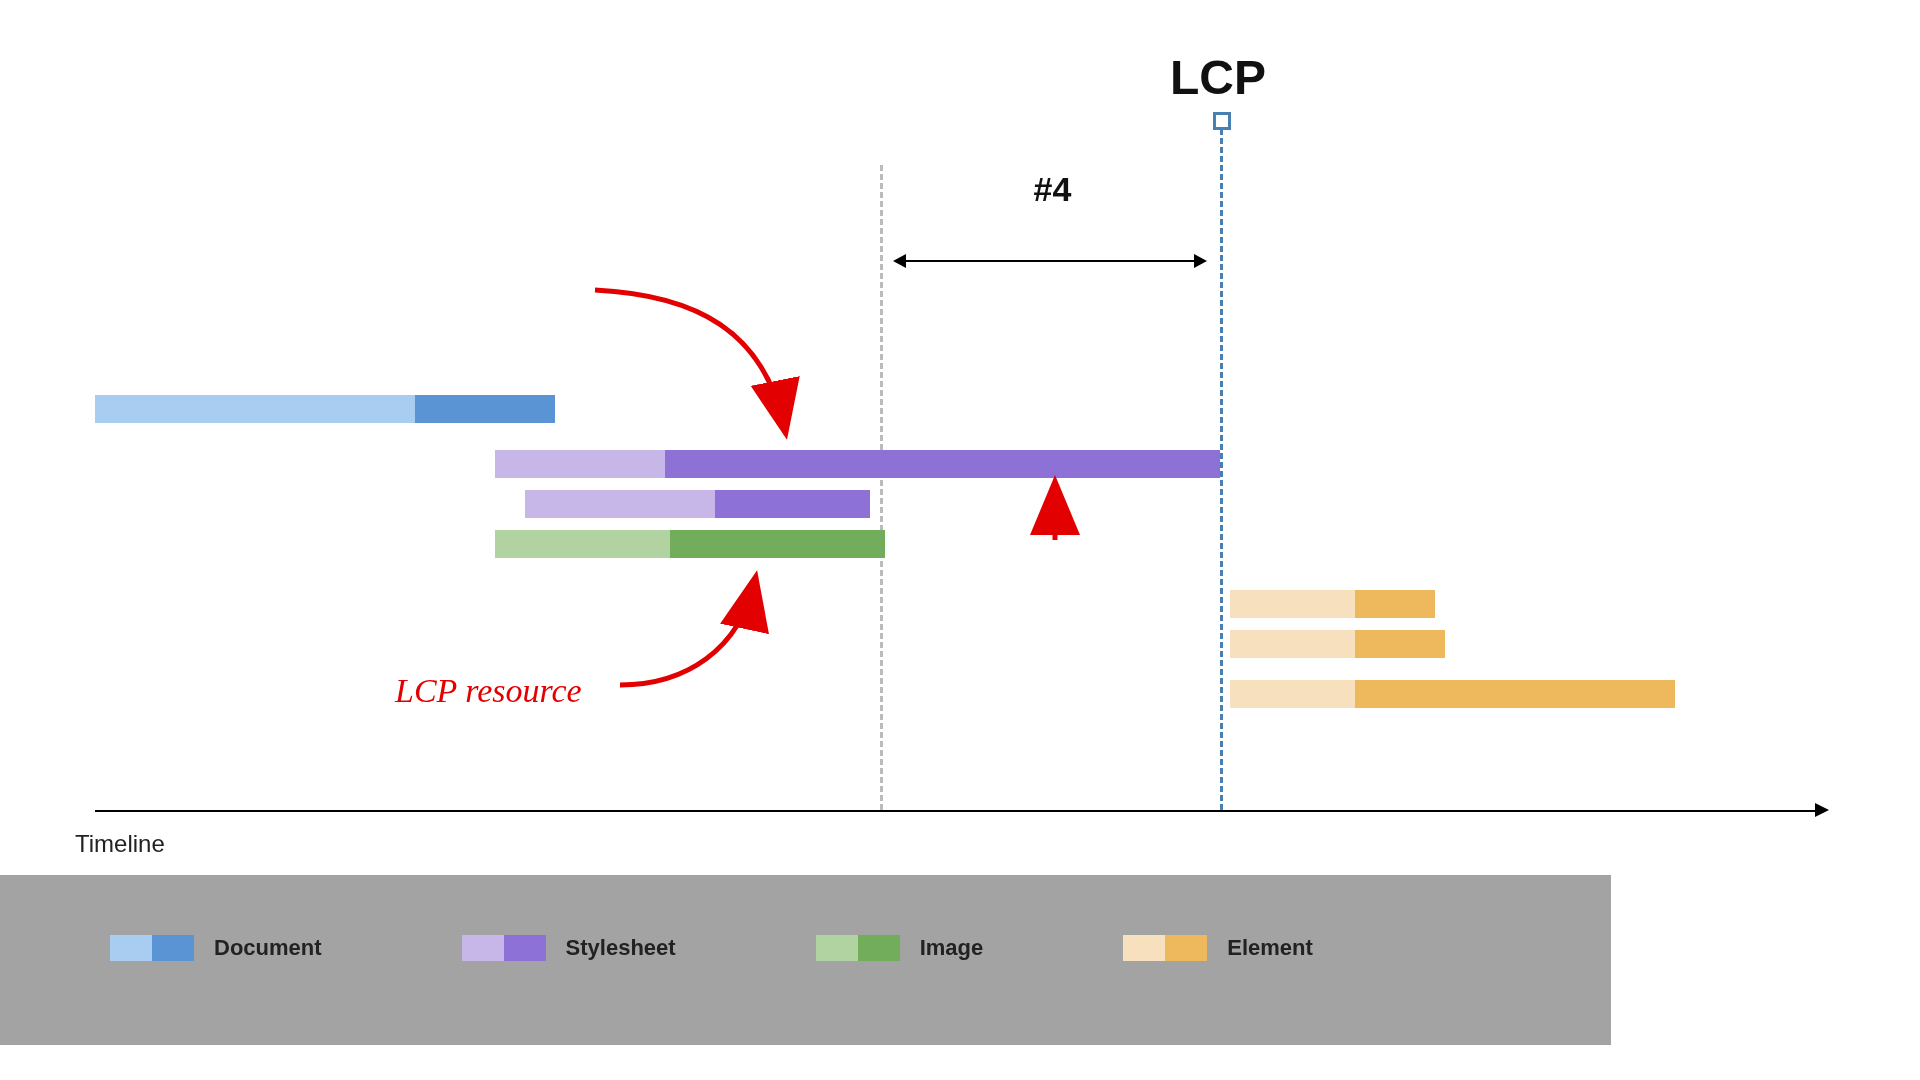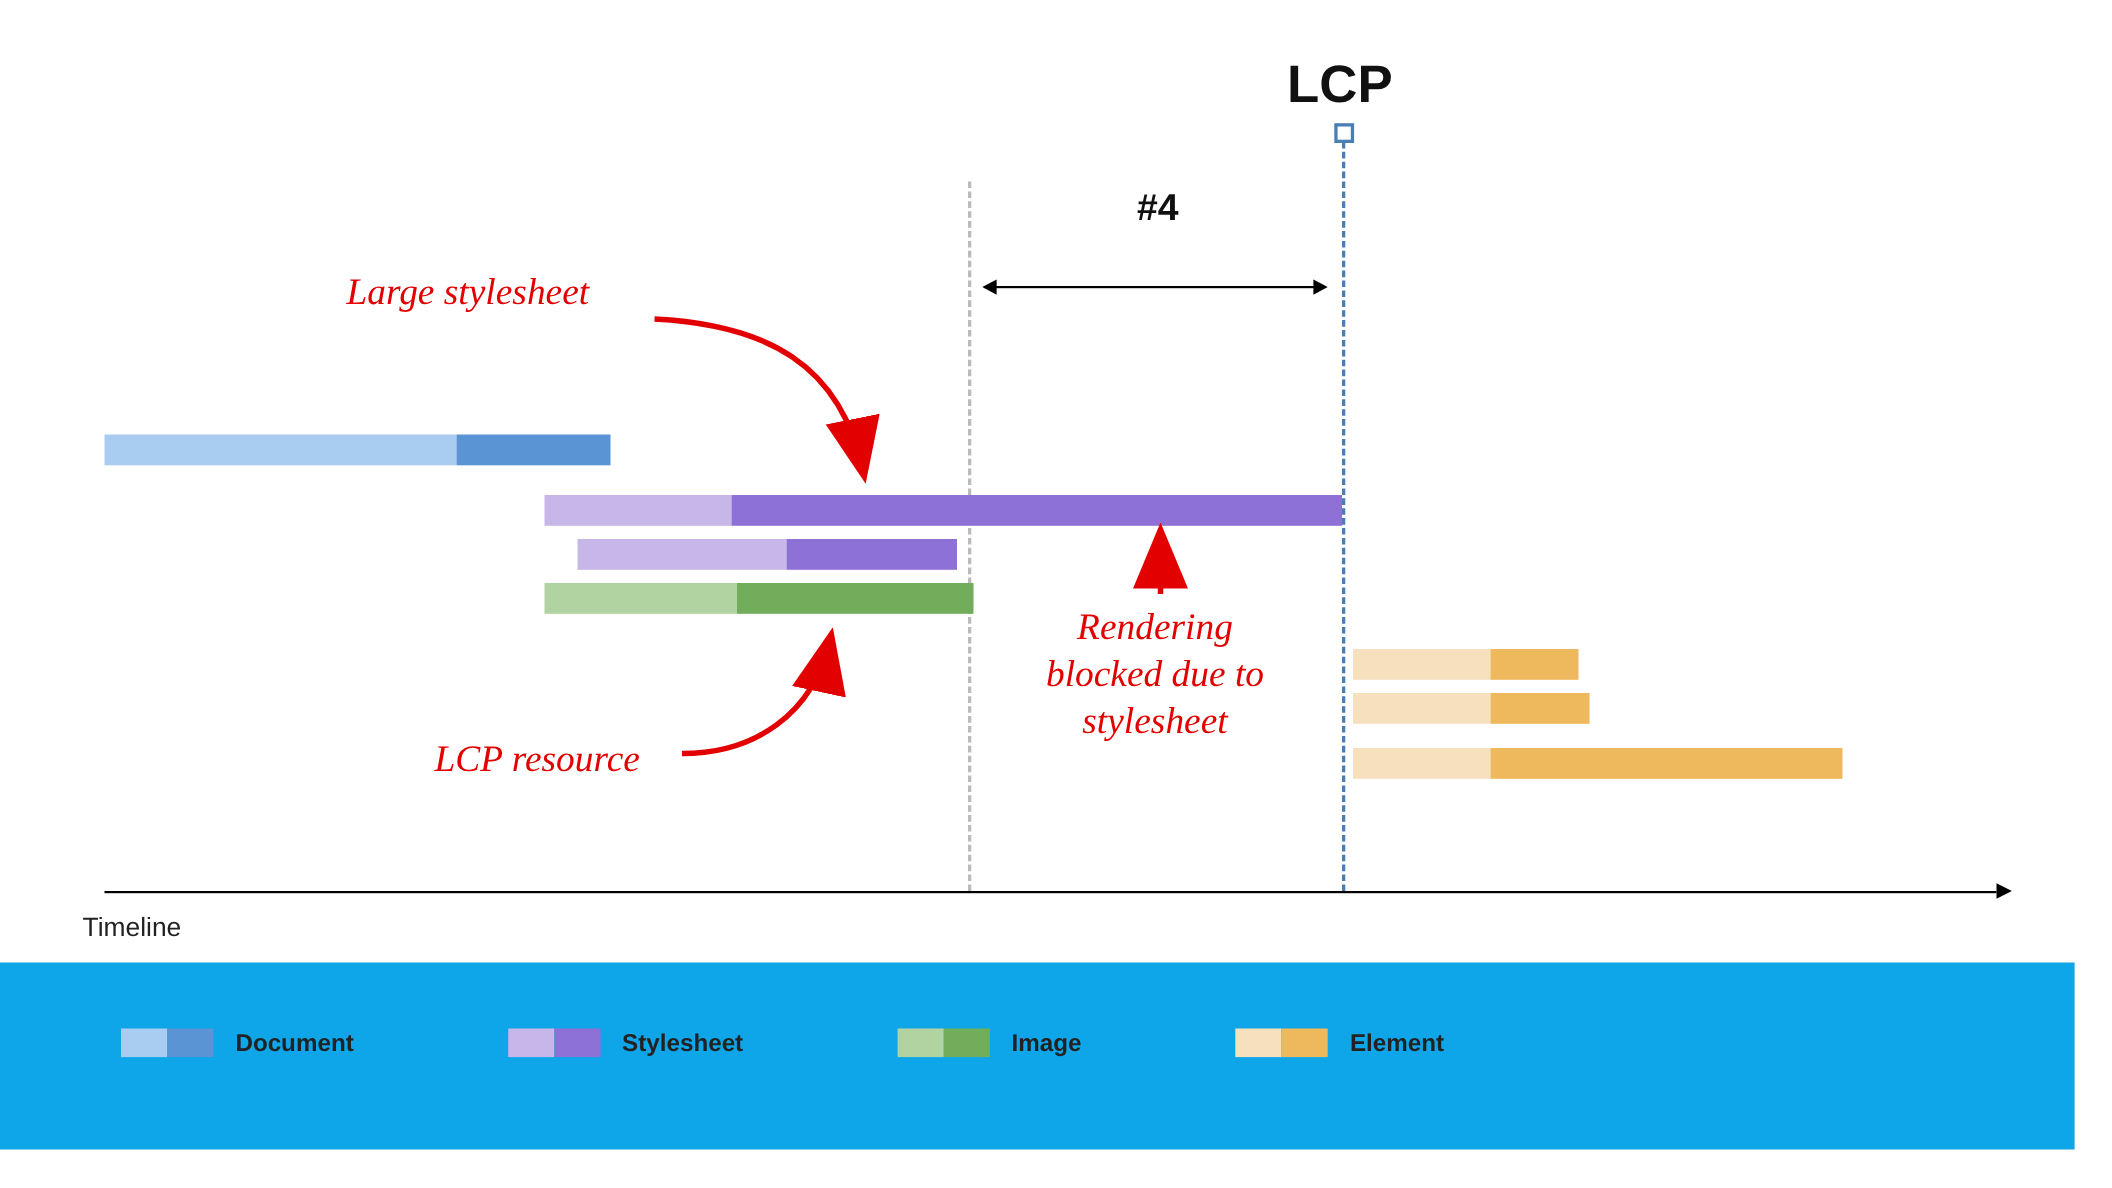--- a/index.html
+++ b/index.html
@@ -109,23 +109,23 @@
     font-style: italic;
     font-size: 34px;
     color: #e30000;
     line-height: 1.25;
     text-align: center;
   }
   .legend-strip {
     position: absolute;
     left: 0;
     top: 875px;
-    width: 1886px;
+    width: 1611px;
     height: 170px;
-    background: #0ea5e9;
+    background: #a3a3a3;
   }
   .legend-row {
     position: absolute;
     top: 60px;
     left: 110px;
     display: flex;
     gap: 140px;
     align-items: center;
   }
   .legend-item {
@@ -188,27 +188,21 @@
   <div class="bar" style="left:1135px; top:570px; width:215px;">
     <div class="seg-light scr-light" style="width:125px;"></div>
     <div class="seg-dark scr-dark" style="width:90px;"></div>
   </div>
 
   <div class="bar" style="left:1135px; top:620px; width:445px;">
     <div class="seg-light scr-light" style="width:125px;"></div>
     <div class="seg-dark scr-dark" style="width:320px;"></div>
   </div>
 
-  <div class="anno" style="left:220px; top:185px;">Large stylesheet</div>
   <div class="anno" style="left:300px; top:610px;font-style:italic;">LCP resource</div>
-  <div class="anno" style="left:830px; top:490px; width:250px;">
-    <span>Rendering</span><br>
-    <span>blocked due to</span><br>
-    <span>stylesheet</span>
-  </div>
 
   <svg class="arrow" style="left:0;top:0;" width="1720" height="800">
     <defs>
       <marker id="redhead" markerWidth="12" markerHeight="12" refX="10" refY="5" orient="auto">
         <path d="M0,0 L12,5 L0,10 Z" fill="#e30000"></path>
       </marker>
     </defs>
     <path d="M 500 230 C 600 235, 670 270, 690 370" stroke="#e30000" stroke-width="5" fill="none" marker-end="url(#redhead)"></path>
   </svg>
   <svg class="arrow" style="left:0;top:0;" width="1720" height="800">

